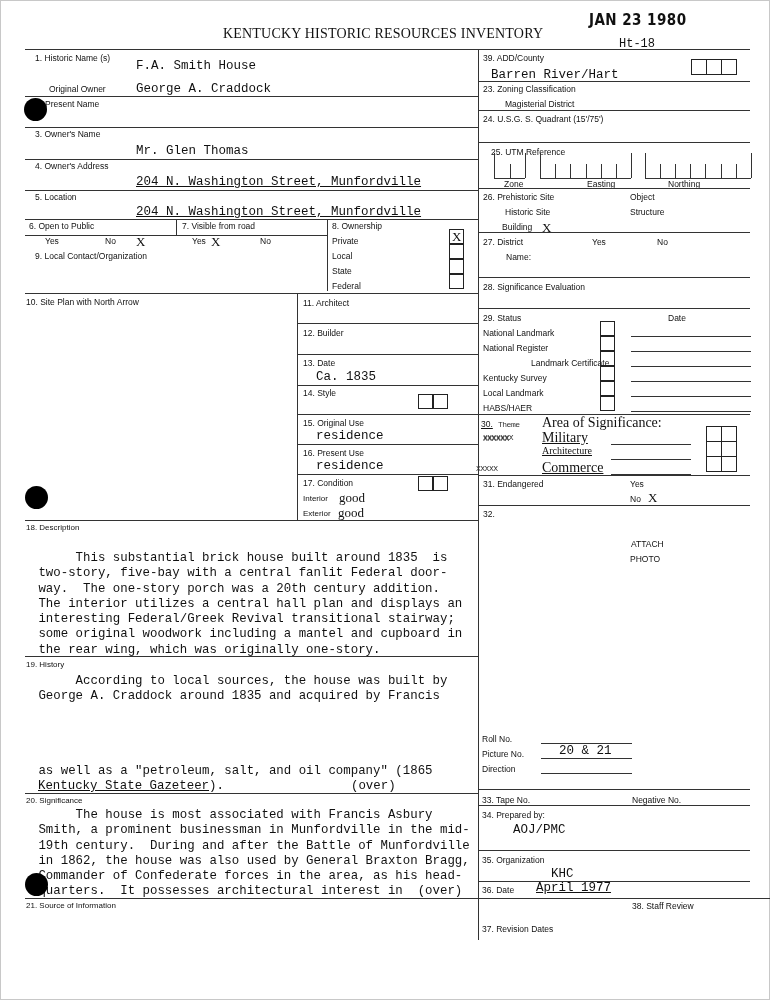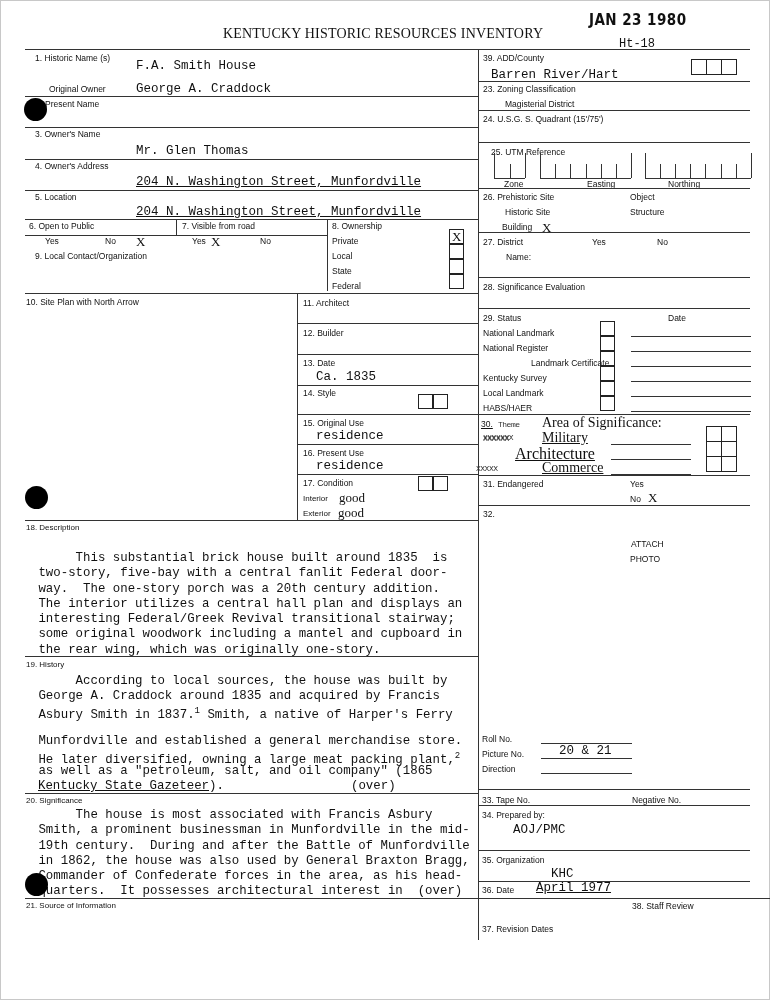--- a/index.html
+++ b/index.html
@@ -116,23 +116,20 @@
  way.  The one-story porch was a 20th century addition.
  The interior utilizes a central hall plan and displays an
  interesting Federal/Greek Revival transitional stairway;
  some original woodwork including a mantel and cupboard in
  the rear wing, which was originally one-story.</div>
 
   <div class="hl" style="left:24px;top:655px;width:453px;"></div>
   <div class="lbl" style="left:25px;top:659px;font-size:8px;">19. History</div>
   <div class="para" style="left:30px;top:673px;">      According to local sources, the house was built by</div>
   <div class="para" style="left:30px;top:688px;"> George A. Craddock around 1835 and acquired by Francis</div>
-  <div class="para" style="left:30px;top:703px;"><span> Asbury Smith in 1837.</span><sup style="font-size:9px;">1</sup><span> Smith, a native of Harper's Ferry</span></div>
-  <div class="para" style="left:30px;top:733px;"> Munfordville and established a general merchandise store.</div>
-  <div class="para" style="left:30px;top:748px;"><span> He later diversified, owning a large meat packing plant,</span><sup style="font-size:9px;">2</sup></div>
   <div class="para" style="left:30px;top:763px;"> as well as a "petroleum, salt, and oil company" (1865</div>
   <div class="para" style="left:37px;top:778px;"><span class="ul">Kentucky State Gazeteer</span><span>).</span></div>
   <div class="para" style="left:350px;top:778px;">(over)</div>
 
   <div class="hl" style="left:24px;top:792px;width:453px;"></div>
   <div class="lbl" style="left:25px;top:795px;font-size:8px;">20. Significance</div>
   <div class="para" style="left:30px;top:807px;">      The house is most associated with Francis Asbury
  Smith, a prominent businessman in Munfordville in the mid-
  19th century.  During and after the Battle of Munfordville
  in 1862, the house was also used by General Braxton Bragg,
@@ -227,21 +224,21 @@
   <div class="hl" style="left:630px;top:395px;width:120px;"></div>
   <div class="hl" style="left:630px;top:410px;width:120px;"></div>
 
   <div class="hl" style="left:477px;top:413px;width:272px;"></div>
   <div class="lbl" style="left:480px;top:418px;text-decoration:underline;">30.</div>
   <div class="strike" style="position:absolute;left:497px;top:419px;">Theme</div>
   <div class="tw" style="left:541px;top:414px;font-family:'Liberation Serif',serif;font-size:14px;">Area of Significance:</div>
   <div class="strike" style="position:absolute;left:482px;top:433px;">XXXXXX</div>
   <div class="tw ul" style="left:541px;top:429px;font-family:'Liberation Serif',serif;font-size:14px;">Military</div>
   <div class="strike" style="position:absolute;left:482px;top:432px;">XXXXXXX</div>
-  <div class="tw ul" style="left:514px;top:444px;font-family:'Liberation Serif',serif;font-size:16px;">Architecture</div>
+  <div class="tw ul" style="left:541px;top:444px;font-family:'Liberation Serif',serif;font-size:10px;">Architecture</div>
   <div class="strike" style="position:absolute;left:475px;top:463px;">XXXXX</div>
   <div class="tw ul" style="left:541px;top:459px;font-family:'Liberation Serif',serif;font-size:14px;">Commerce</div>
   <div class="hl" style="left:610px;top:443px;width:80px;"></div>
   <div class="hl" style="left:610px;top:458px;width:80px;"></div>
   <div class="hl" style="left:610px;top:473px;width:80px;"></div>
   <div class="box" style="left:705px;top:425px;width:16px;height:16px;"></div>
   <div class="box" style="left:720px;top:425px;width:16px;height:16px;"></div>
   <div class="box" style="left:705px;top:440px;width:16px;height:16px;"></div>
   <div class="box" style="left:720px;top:440px;width:16px;height:16px;"></div>
   <div class="box" style="left:705px;top:455px;width:16px;height:16px;"></div>

